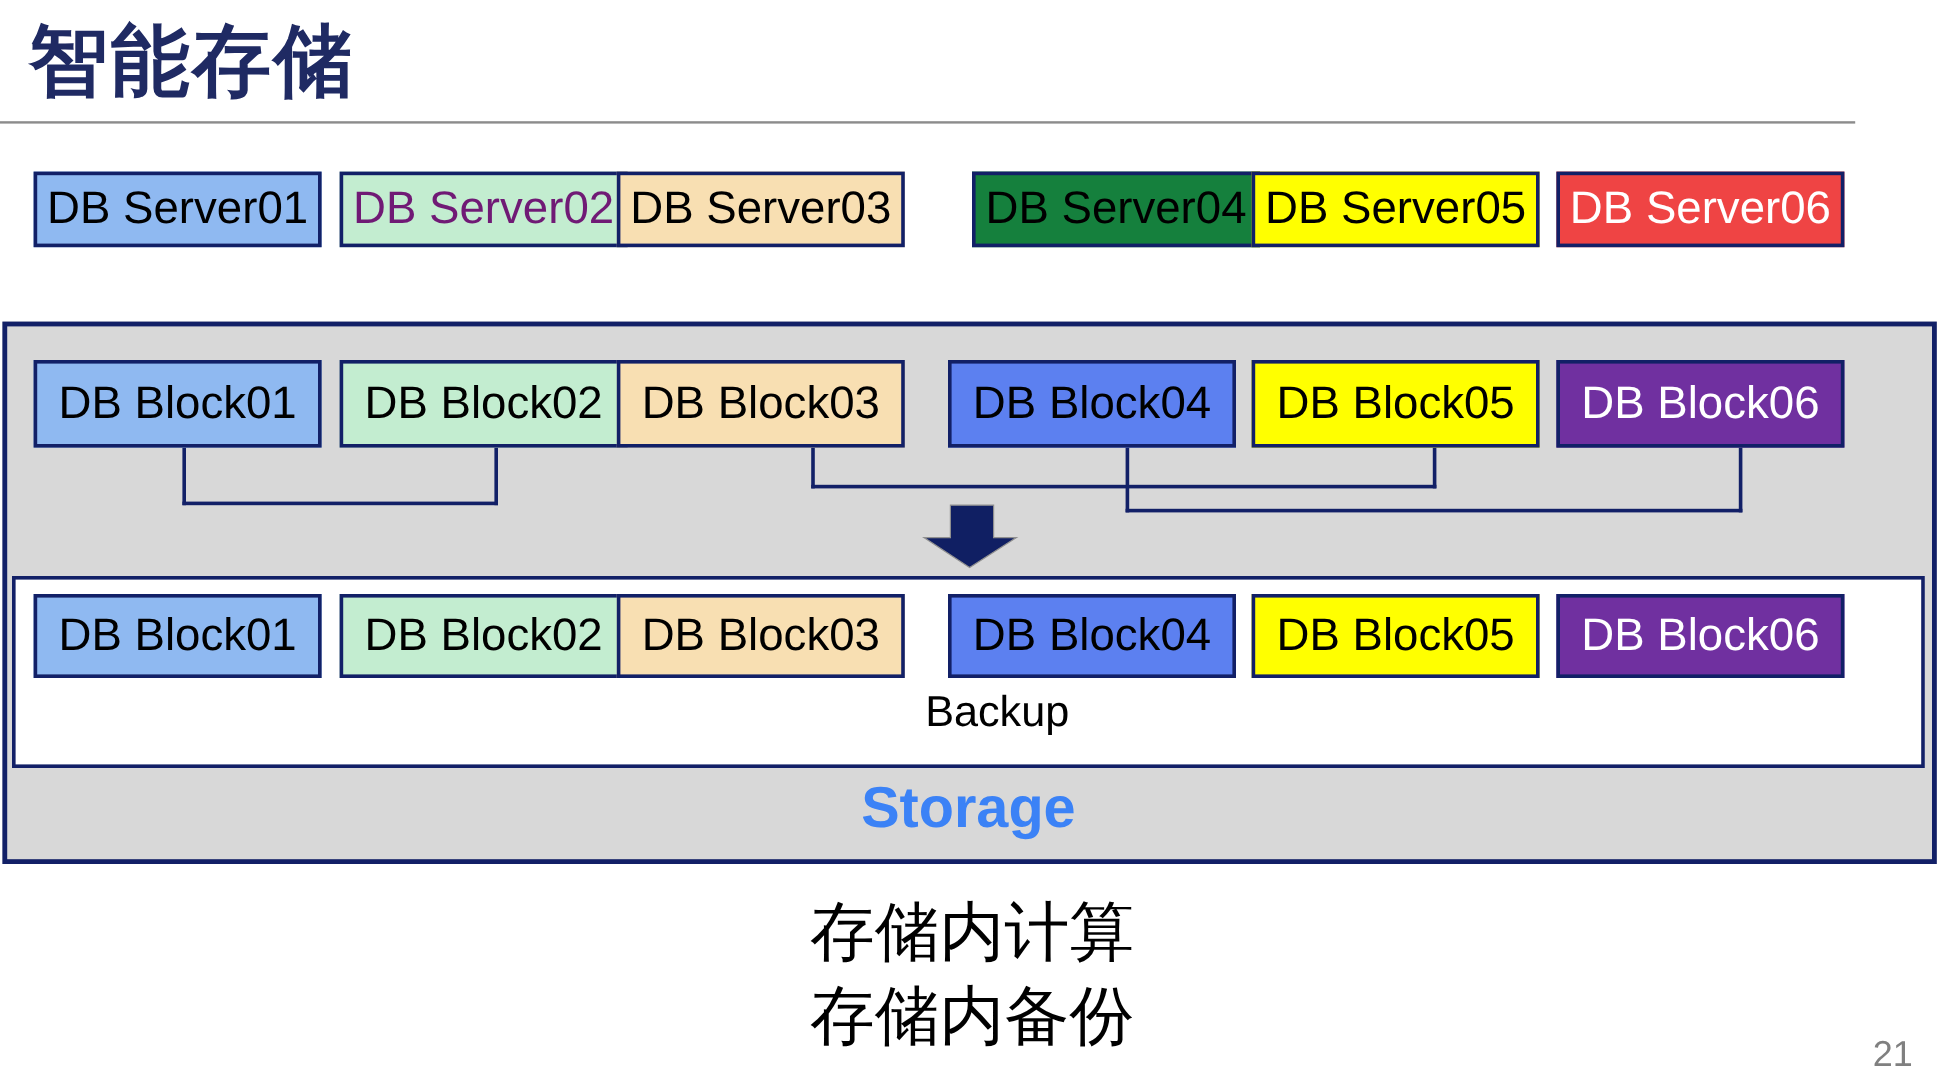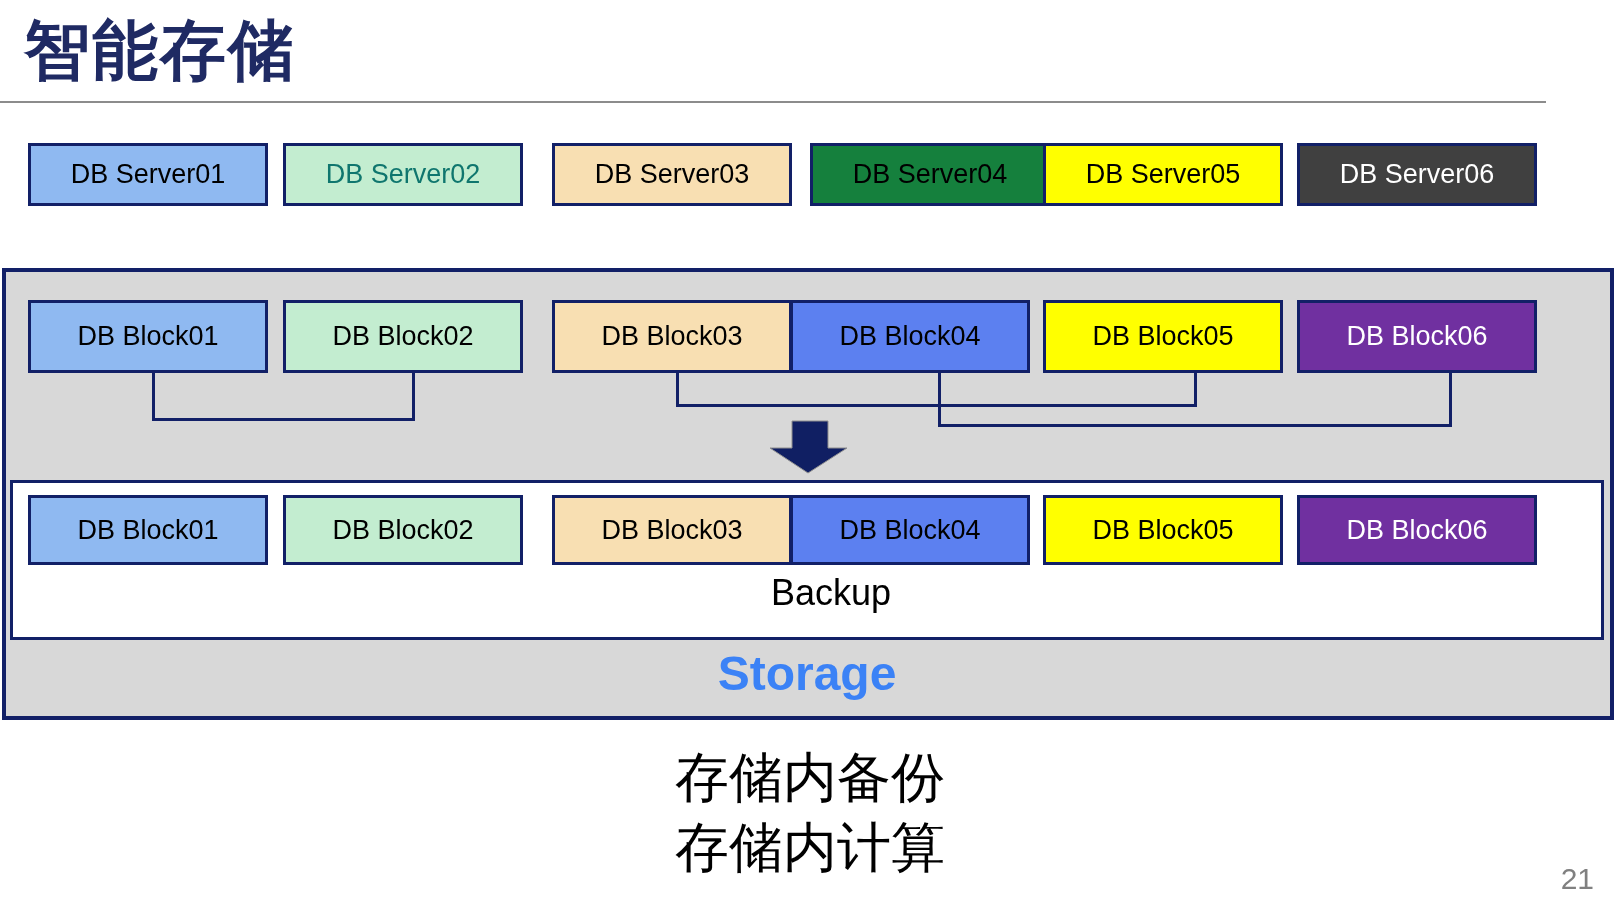--- a/index.html
+++ b/index.html
@@ -36,31 +36,31 @@
     position: absolute;
     left: 0;
     top: 101px;
     width: 1546px;
     height: 2px;
     background: var(--divider-gray);
   }
   
   .c0 { left: 28px;   width: 240px; }
   .c1 { left: 283px;  width: 240px; }
-  .c2 { left: 552px;  width: 240px; }
+  .c2 { left: 514px;  width: 240px; }
   .c3 { left: 790px;  width: 240px; }
   .c4 { left: 1043px; width: 240px; text-align: center; }
   .c5 { left: 1297px; width: 240px; }
   .box {
     position: absolute;
     border: 3px solid var(--border-navy);
     display: flex;
     align-items: center;
     justify-content: center;
-    font-size: 27px;
+    font-size: 38px;
     color: #000;
     white-space: nowrap;
   }
   .row-servers .box { top: 143px; height: 63px; }
   .row-blocks-top .box { top: 300px; height: 73px; }
   .row-blocks-backup .box { top: 495px; height: 70px; }
 
   .storage-container {
     position: absolute;
     left: 2px;
@@ -132,25 +132,25 @@
 </head>
 <body>
 
 <div class="slide">
 
   <div class="slide-title">智能存储</div>
   <div class="title-divider"></div>
 
   <div class="row-servers">
     <div class="box c0" style="background-color: rgb(143, 185, 241); color: rgb(0, 0, 0);">DB Server01</div>
-    <div class="box c1" style="background-color: rgb(195, 237, 208); color: #0f766e;">DB Server02</div>
+    <div class="box c1" style="background-color: rgb(195, 237, 208); color: #701a75;">DB Server02</div>
     <div class="box c2" style="background-color: rgb(248, 223, 178); color: rgb(0, 0, 0);">DB Server03</div>
     <div class="box c3" style="background-color: #15803d; color: rgb(0, 0, 0); margin-left: 20px;">DB Server04</div>
     <div class="box c4" style="background-color: rgb(255, 255, 0); color: rgb(0, 0, 0);">DB Server05</div>
-    <div class="box c5" style="background-color: #404040; color: rgb(255, 255, 255);">DB Server06</div>
+    <div class="box c5" style="background-color: #ef4444; color: rgb(255, 255, 255);">DB Server06</div>
   </div>
 
   <div class="storage-container"></div>
 
   <div class="connector conn-1"></div>
   <div class="connector conn-2"></div>
   <div class="connector conn-3"></div>
 
   <div class="row-blocks-top">
     <div class="box c0" style="background-color: rgb(143, 185, 241); color: rgb(0, 0, 0);">DB Block01</div>
@@ -173,19 +173,19 @@
     <div class="box c2" style="background-color: rgb(248, 223, 178); color: rgb(0, 0, 0);">DB Block03</div>
     <div class="box c3" style="background-color: rgb(92, 128, 240); color: rgb(0, 0, 0);">DB Block04</div>
     <div class="box c4" style="background-color: rgb(255, 255, 0); color: rgb(0, 0, 0);">DB Block05</div>
     <div class="box c5" style="background-color: rgb(112, 48, 160); color: rgb(255, 255, 255);">DB Block06</div>
   </div>
 
   <div class="backup-label">Backup</div>
   <div class="storage-label">Storage</div>
 
   <div class="captions">
+    <div>存储内计算</div>
     <div>存储内备份</div>
-    <div>存储内计算</div>
   </div>
 
   <div class="page-number">21</div>
 
 </div>
 
 </body></html>

